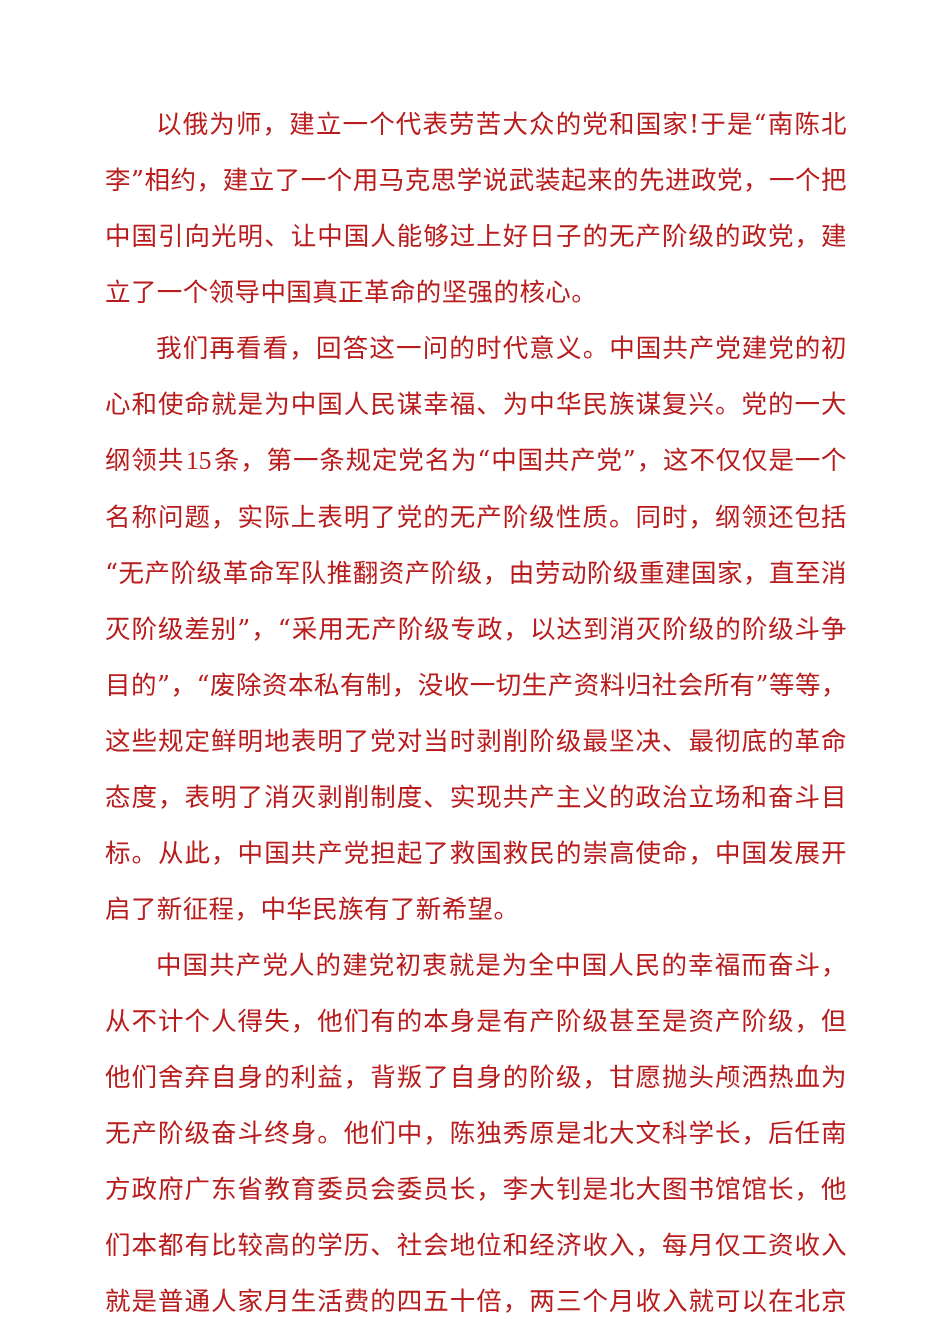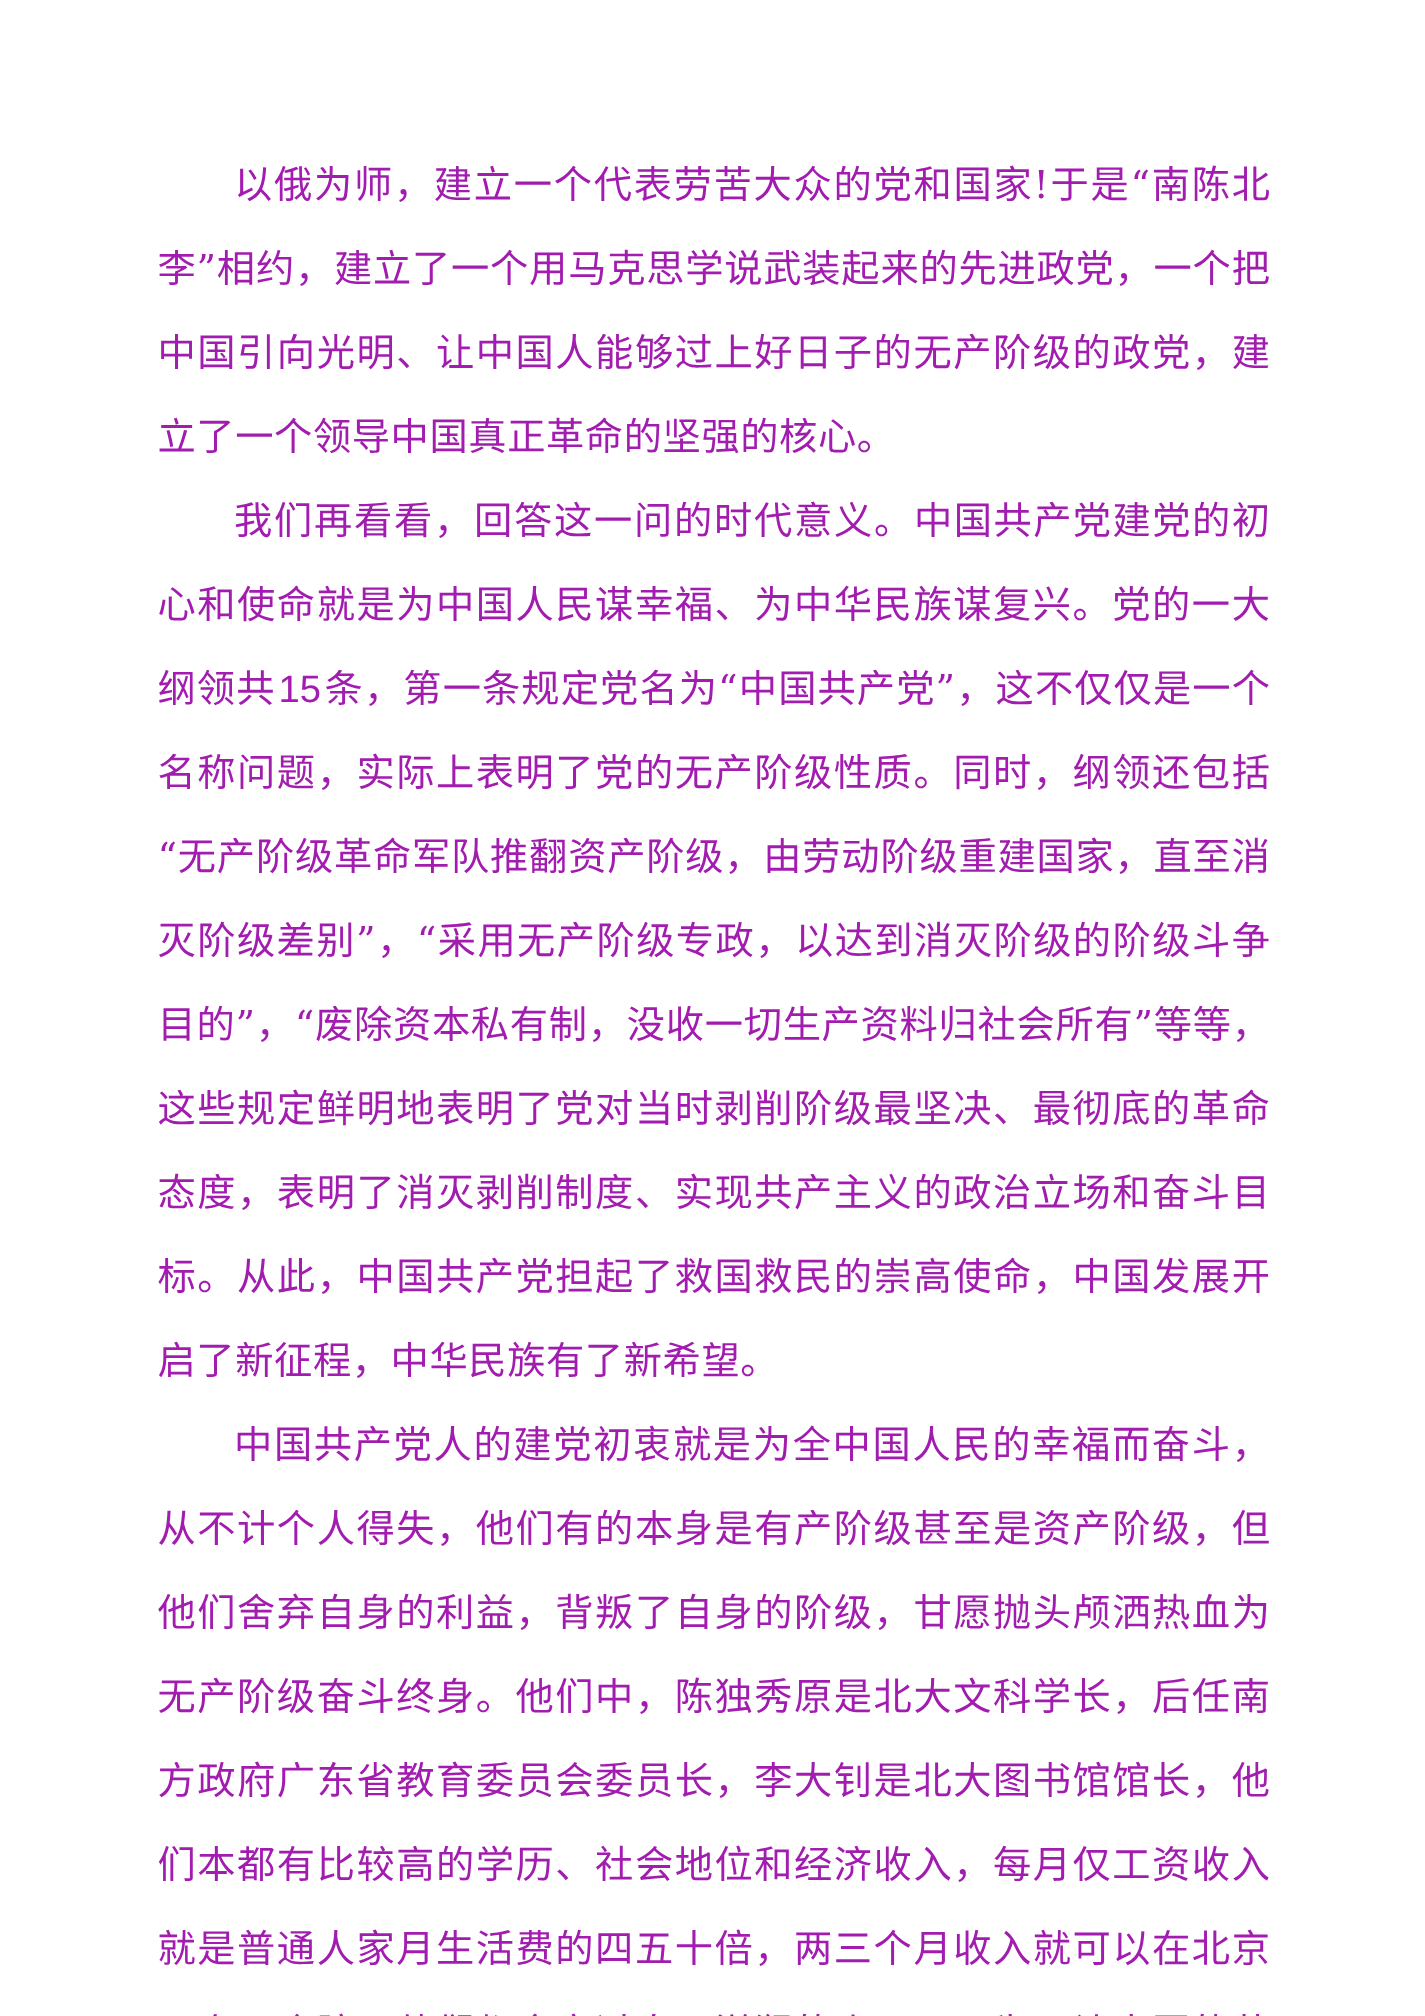--- a/index.html
+++ b/index.html
@@ -23,40 +23,40 @@
     left: 105px;
     top: 96px;
     width: 742px;
   }
 
   .para {
     margin: 0 0 0 0;
     font-family: "DejaVu Serif", "Liberation Serif", serif;
     font-size: 25.5px;
     line-height: 56px;
-    color: #a21caf;
+    color: #b91c1c;
     text-align: justify;
     text-justify: inter-character;
     text-indent: 2em;
     letter-spacing: 0.4px;
     word-break: break-all;
     -webkit-font-smoothing: antialiased;
   }
 
   .para + .para {
     margin-top: 0;
   }
 
   .lead-bold {
     font-weight: 400;
     letter-spacing: 0.6px;
   }
 
   .num {
-    font-family: Liberation Sans, sans-serif;
+    font-family: Liberation Serif, serif;
     letter-spacing: 0;
     padding: 0 2px;
   }
 </style>
 </head>
 <body>
 
 <div class="page" style="background: rgb(255, 255, 255);">
   <div class="text-column" id="body-column" style="color: rgb(27, 27, 27);">
   <p class="para"><span>以俄为师，建立一个代表劳苦大众的党和国家!于是“南陈北李”相约，建立了一个用马克思学说武装起来的先进政党，一个把中国引向光明、让中国人能够过上好日子的无产阶级的政党，建立了一个领导中国真正革命的坚强的核心。</span></p>

